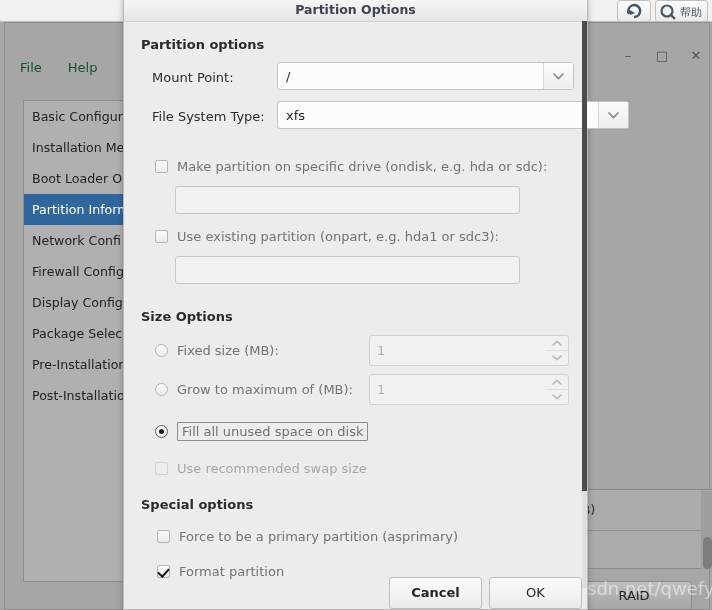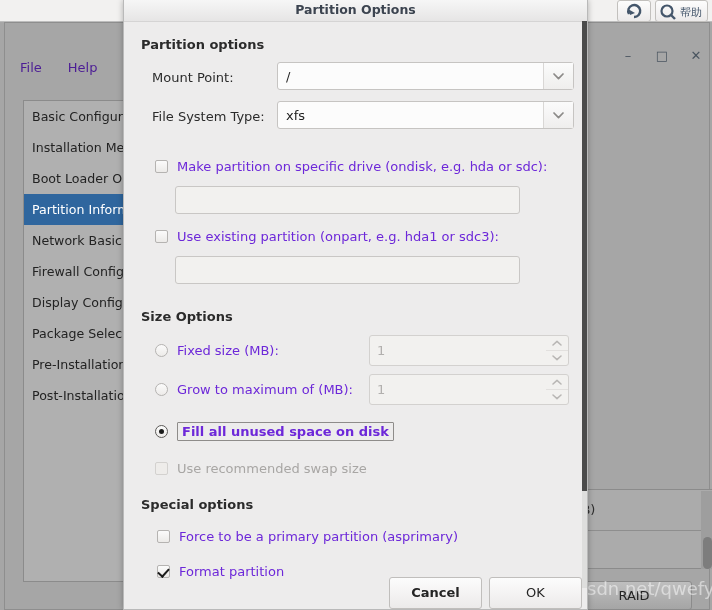--- a/index.html
+++ b/index.html
@@ -66,21 +66,21 @@
     position: absolute;
     left: 8px; top: 31px;
     height: 26px;
     display: flex;
     align-items: center;
     gap: 20px;
     padding-left: 4px;
   }
   .menu-item {
     font-size: 13px;
-    color: #4c1d95;
+    color: #14532d;
     padding: 2px 3px;
   }
 
   #sidebar-list {
     position: absolute;
     left: 18px; top: 77px;
     width: 150px; height: 482px;
     background: #b0b0b0;
     border: 1px solid #8b8b8b;
     box-sizing: border-box;
@@ -242,21 +242,21 @@
 
   .cbrow {
     position: absolute;
     display: flex;
     align-items: center;
     gap: 9px;
     white-space: nowrap;
   }
   .cbrow .cb-label {
     font-size: 13px;
-    color: #6d28d9;
+    color: #737373;
   }
   .cbrow.disabled .cb-label { color: #a8a6a4; }
 
   .checkbox {
     width: 13px; height: 13px;
     border: 1px solid #b5b3b1;
     border-radius: 2px;
     background: linear-gradient(#fbfbfb, #eceae8);
     box-sizing: border-box;
     position: relative;
@@ -293,21 +293,20 @@
     position: absolute;
     left: 3px; top: 3px;
     width: 5px; height: 5px;
     border-radius: 50%;
     background: #1b1b1b;
   }
   .focus-ring {
     border: 1px solid #8e8c8a;
     padding: 1px 4px;
     border-radius: 1px;
-    font-weight: bold;
   }
 
   .spinner {
     position: absolute;
     width: 200px; height: 31px;
     background: #f2f1ef;
     border: 1px solid #d3d1cf;
     border-radius: 3px;
     box-sizing: border-box;
     display: flex;
@@ -391,21 +390,21 @@
     <div id="menubar">
       <div class="menu-item">File</div>
       <div class="menu-item">Help</div>
     </div>
 
     <div id="sidebar-list">
       <div class="side-item">Basic Configura</div>
       <div class="side-item">Installation Me</div>
       <div class="side-item">Boot Loader Op</div>
       <div class="side-item selected">Partition Inform</div>
-      <div class="side-item">Network Basic</div>
+      <div class="side-item">Network Confi</div>
       <div class="side-item">Firewall Config</div>
       <div class="side-item">Display Configu</div>
       <div class="side-item">Package Selec</div>
       <div class="side-item">Pre-Installation</div>
       <div class="side-item">Post-Installatio</div>
     </div>
 
     <div id="bg-table">
       <div class="th">e (MB)</div>
       <div class="td">)</div>
@@ -431,21 +430,21 @@
       <div class="combo" style="left:153px; top:40px; width:297px;">
         <div class="combo-value">/</div>
         <div class="combo-arrow">
           <svg width="11" height="7" viewBox="0 0 11 7">
             <path d="M1 1 L5.5 5.6 L10 1" fill="none" stroke="#8c8a88" stroke-width="1.7" stroke-linecap="round" stroke-linejoin="round"></path>
           </svg>
         </div>
       </div>
 
       <div class="row-label" style="left:28px; top:87px;">File System Type:</div>
-      <div class="combo" style="left:153px; top:79px; width:297px;">
+      <div class="combo" style="left:153px; top:79px; width:352px;">
         <div class="combo-value">xfs</div>
         <div class="combo-arrow">
           <svg width="11" height="7" viewBox="0 0 11 7">
             <path d="M1 1 L5.5 5.6 L10 1" fill="none" stroke="#8c8a88" stroke-width="1.7" stroke-linecap="round" stroke-linejoin="round"></path>
           </svg>
         </div>
       </div>
 
       <div class="cbrow" style="left:31px; top:137px;">
         <div class="checkbox"></div>

